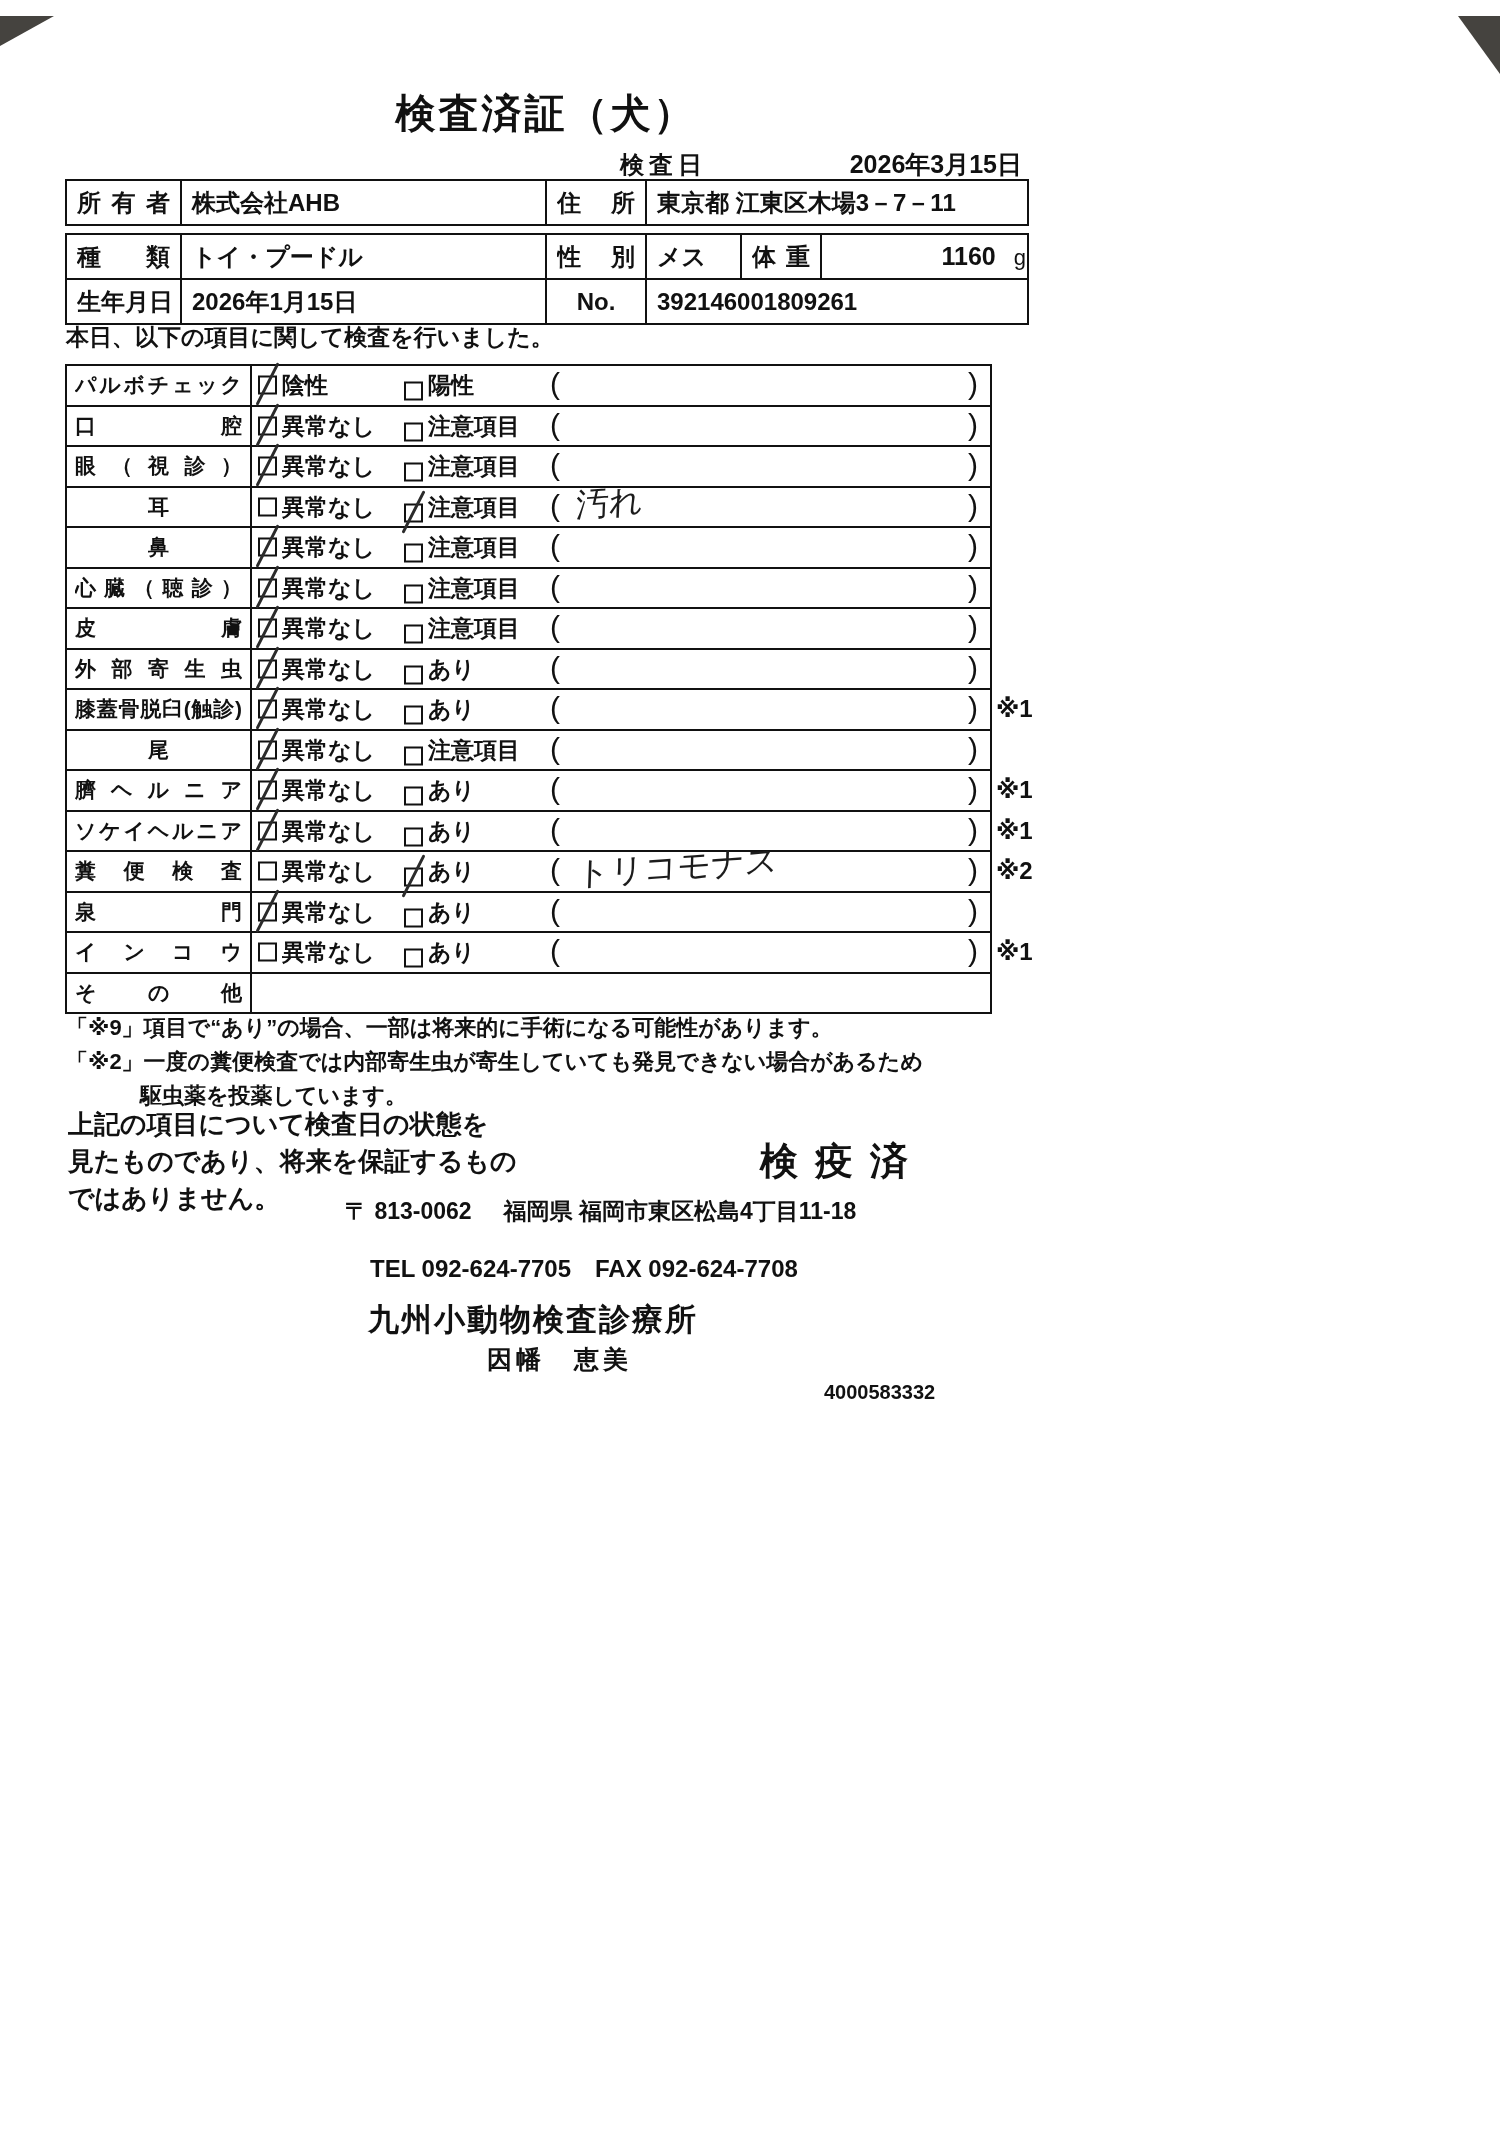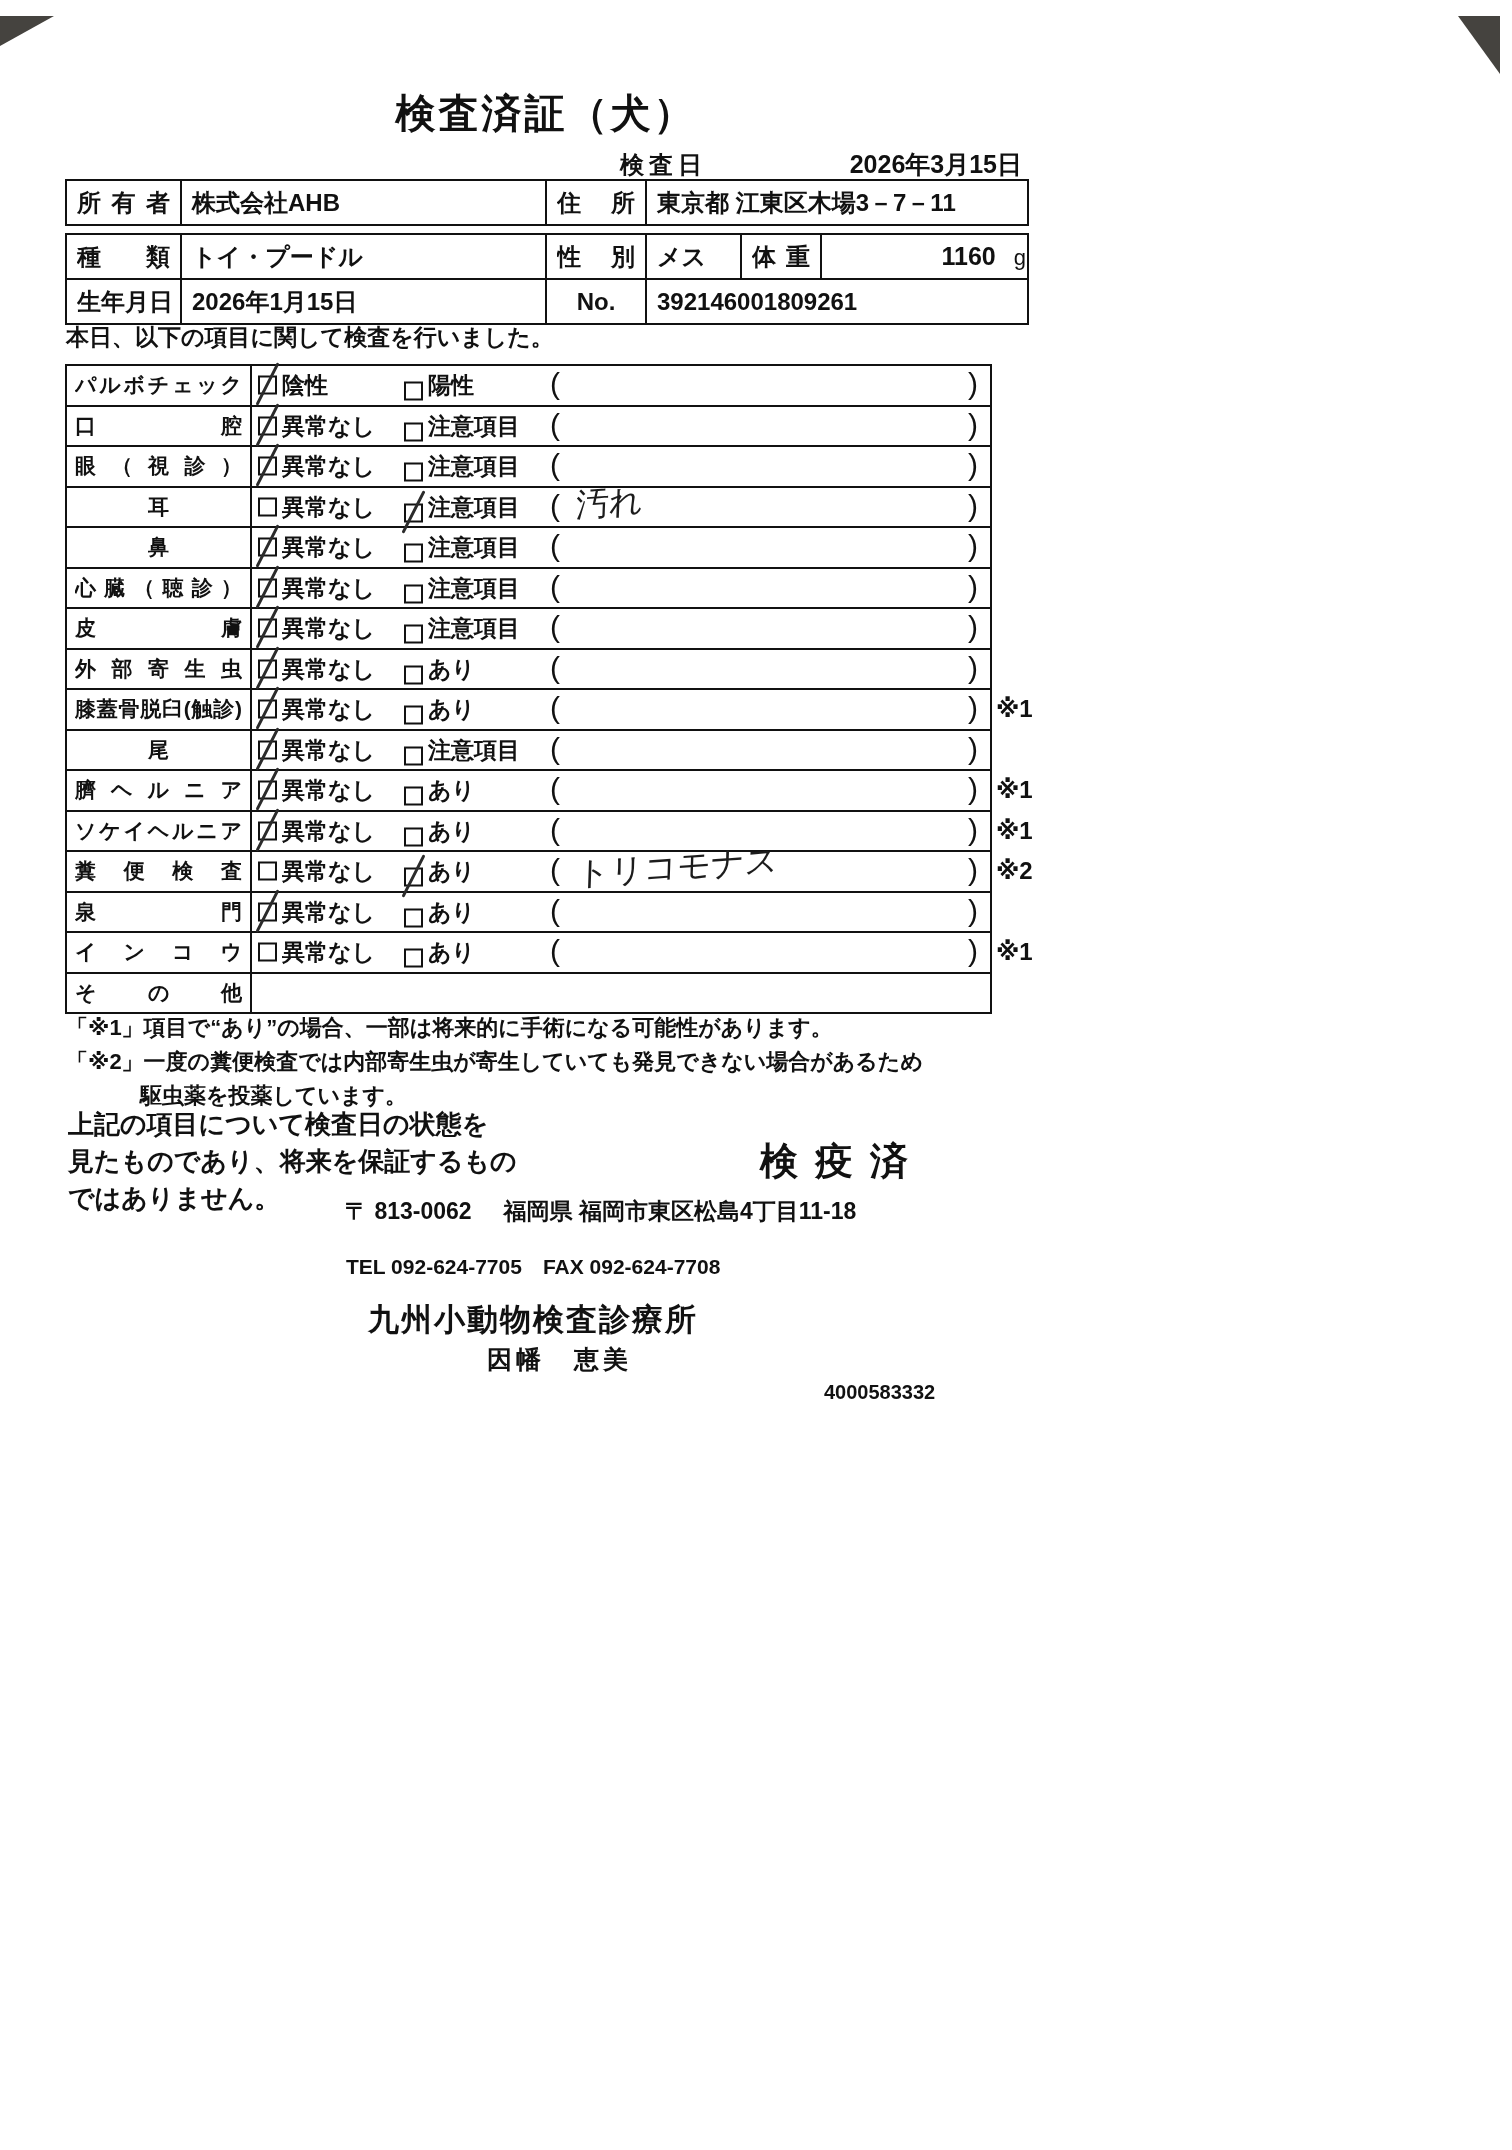--- a/index.html
+++ b/index.html
@@ -75,21 +75,21 @@
   .footnotes p { margin:0 0 8px 0; font-size:22px; font-weight:700; line-height:26px; }
   .footnotes p.indent { margin-left:74px; }
 
   .disclaimer { position:absolute; left:68px; top:1090px; }
   .disclaimer p { margin:0; font-size:26px; font-weight:700; line-height:37px; }
 
   .stamp { position:absolute; left:760px; top:1120px; font-size:38px; font-weight:700; letter-spacing:17px; }
 
   .clinic-postal { position:absolute; left:345px; top:1180px; display:flex; gap:32px;
                    font-size:23px; font-weight:700; }
-  .clinic-tel  { position:absolute; left:346px; top:1237px; font-size:21px; font-weight:700; }
+  .clinic-tel  { position:absolute; left:370px; top:1237px; font-size:24px; font-weight:700; }
   .clinic-name { position:absolute; left:368px; top:1283px; font-size:31px; font-weight:700; letter-spacing:2px; }
   .clinic-staff{ position:absolute; left:487px; top:1327px; font-size:25px; font-weight:700; letter-spacing:4px; }
   .serial { position:absolute; left:824px; top:1365px; font-size:20px; font-weight:700; }
 </style>
 </head>
 <body>
 
 <div class="page">
 
   <div class="corner corner-tl"></div>
@@ -550,21 +550,21 @@
   </table>
   <div id="marks-column">
       <span class="row-mark" style="top: 331px;">※1</span>
       <span class="row-mark" style="top: 412px;">※1</span>
       <span class="row-mark" style="top: 452.5px;">※1</span>
       <span class="row-mark" style="top: 493px;">※2</span>
       <span class="row-mark" style="top: 574px;">※1</span>
     </div>
 
   <div class="footnotes">
-    <p>「※1」項目で“あり”の場合、一部は将来的に手術になる可能性があります。</p>
+    <p>「※9」項目で“あり”の場合、一部は将来的に手術になる可能性があります。</p>
     <p>「※2」一度の糞便検査では内部寄生虫が寄生していても発見できない場合があるため</p>
     <p class="indent">駆虫薬を投薬しています。</p>
   </div>
 
   <div class="disclaimer">
     <p>上記の項目について検査日の状態を</p>
     <p>見たものであり、将来を保証するもの</p>
     <p>ではありません。</p>
   </div>
 

